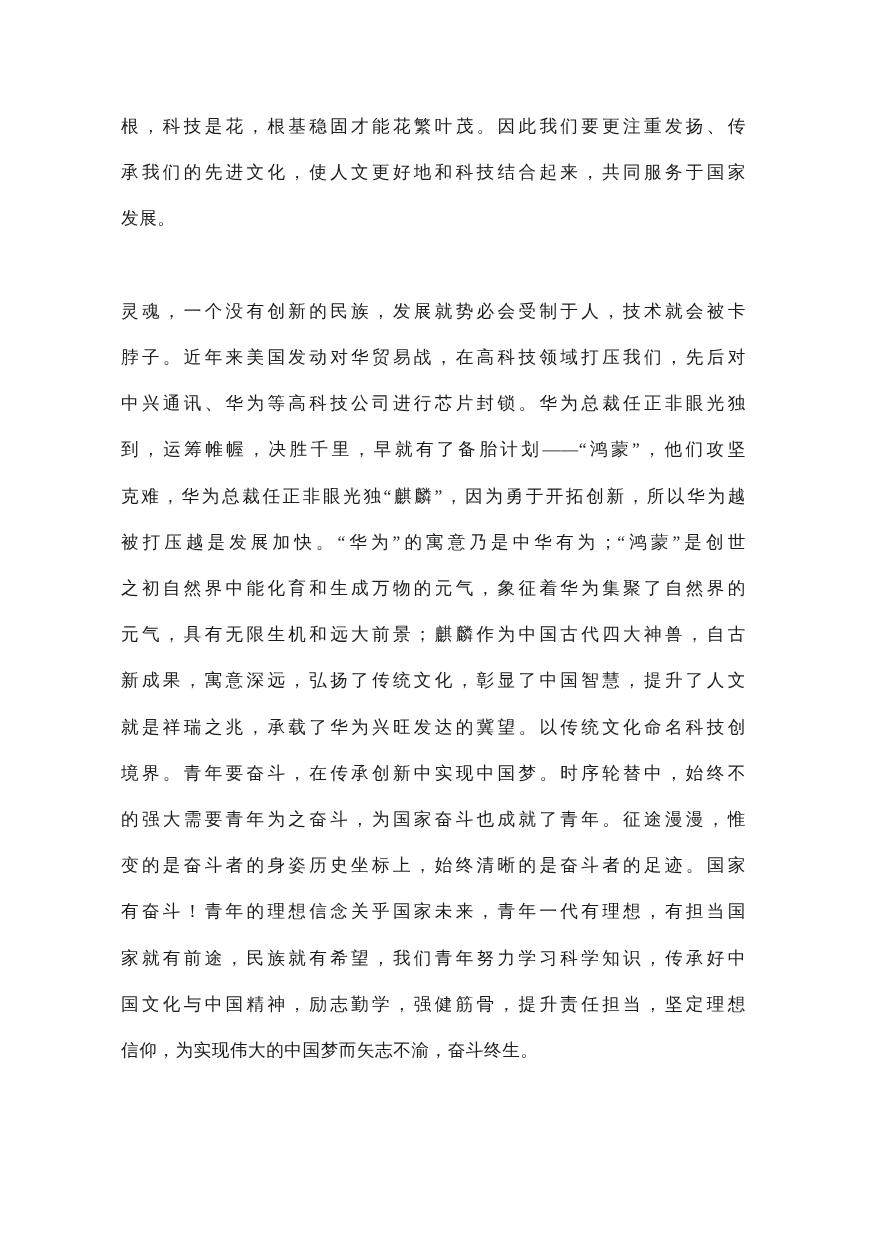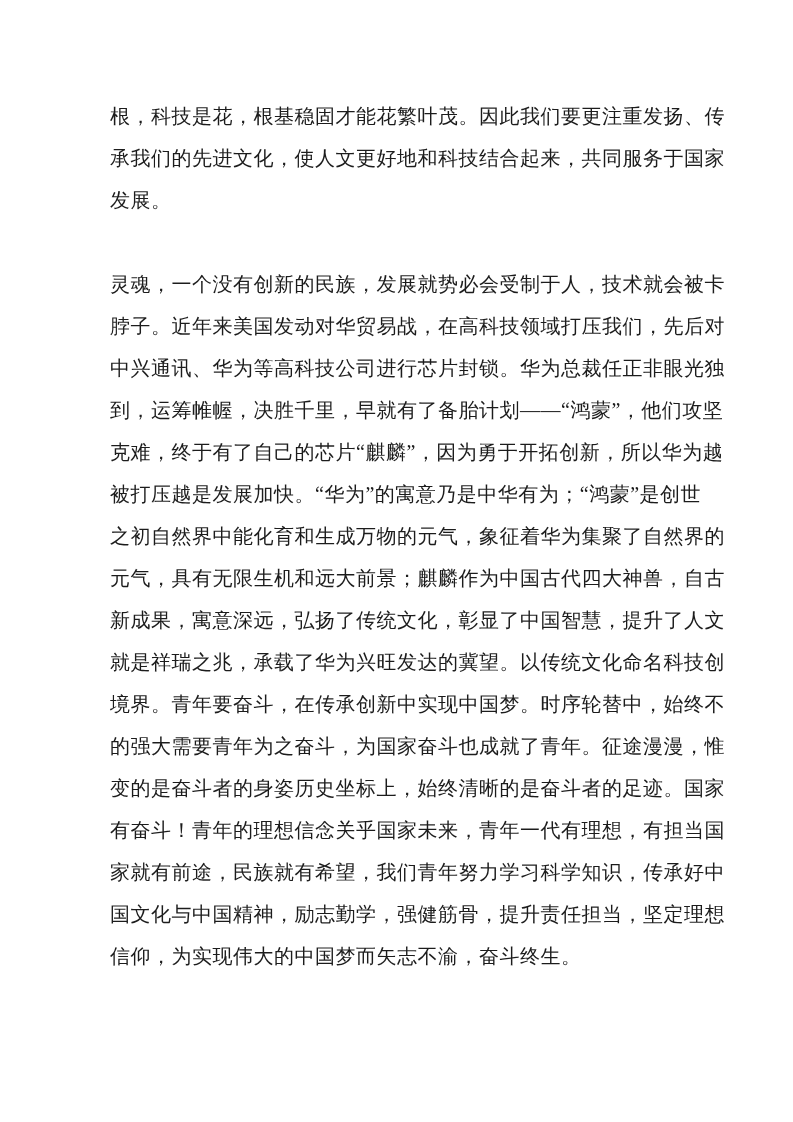--- a/index.html
+++ b/index.html
@@ -23,21 +23,21 @@
     overflow: hidden;
   }
   .para {
     margin: 0;
   }
   
   .para + .para {
     margin-top: 42px;
   }
   .line {
-    font-size: 20px;
+    font-size: 16px;
     line-height: 42px;
     letter-spacing: 0.5px;
     text-align: justify;
     text-align-last: justify;
     text-justify: inter-character;
     white-space: nowrap;
   }
   .line.last {
     text-align-last: left;
   }
@@ -53,21 +53,21 @@
       <div class="para">
         <div class="line">根，科技是花，根基稳固才能花繁叶茂。因此我们要更注重发扬、传</div>
         <div class="line">承我们的先进文化，使人文更好地和科技结合起来，共同服务于国家</div>
         <div class="line last">发展。</div>
       </div>
       <div class="para">
         <div class="line">灵魂，一个没有创新的民族，发展就势必会受制于人，技术就会被卡</div>
         <div class="line">脖子。近年来美国发动对华贸易战，在高科技领域打压我们，先后对</div>
         <div class="line">中兴通讯、华为等高科技公司进行芯片封锁。华为总裁任正非眼光独</div>
         <div class="line">到，运筹帷幄，决胜千里，早就有了备胎计划——“鸿蒙”，他们攻坚</div>
-        <div class="line">克难，终于有了自己的芯片“麒麟”，因为勇于开拓创新，所以华为越</div>
+        <div class="line">克难，华为总裁任正非眼光独“麒麟”，因为勇于开拓创新，所以华为越</div>
         <div class="line">被打压越是发展加快。“华为”的寓意乃是中华有为；“鸿蒙”是创世</div>
         <div class="line">之初自然界中能化育和生成万物的元气，象征着华为集聚了自然界的</div>
         <div class="line">元气，具有无限生机和远大前景；麒麟作为中国古代四大神兽，自古</div>
         <div class="line">新成果，寓意深远，弘扬了传统文化，彰显了中国智慧，提升了人文</div>
         <div class="line">就是祥瑞之兆，承载了华为兴旺发达的冀望。以传统文化命名科技创</div>
         <div class="line">境界。青年要奋斗，在传承创新中实现中国梦。时序轮替中，始终不</div>
         <div class="line">的强大需要青年为之奋斗，为国家奋斗也成就了青年。征途漫漫，惟</div>
         <div class="line">变的是奋斗者的身姿历史坐标上，始终清晰的是奋斗者的足迹。国家</div>
         <div class="line">有奋斗！青年的理想信念关乎国家未来，青年一代有理想，有担当国</div>
         <div class="line">家就有前途，民族就有希望，我们青年努力学习科学知识，传承好中</div>

